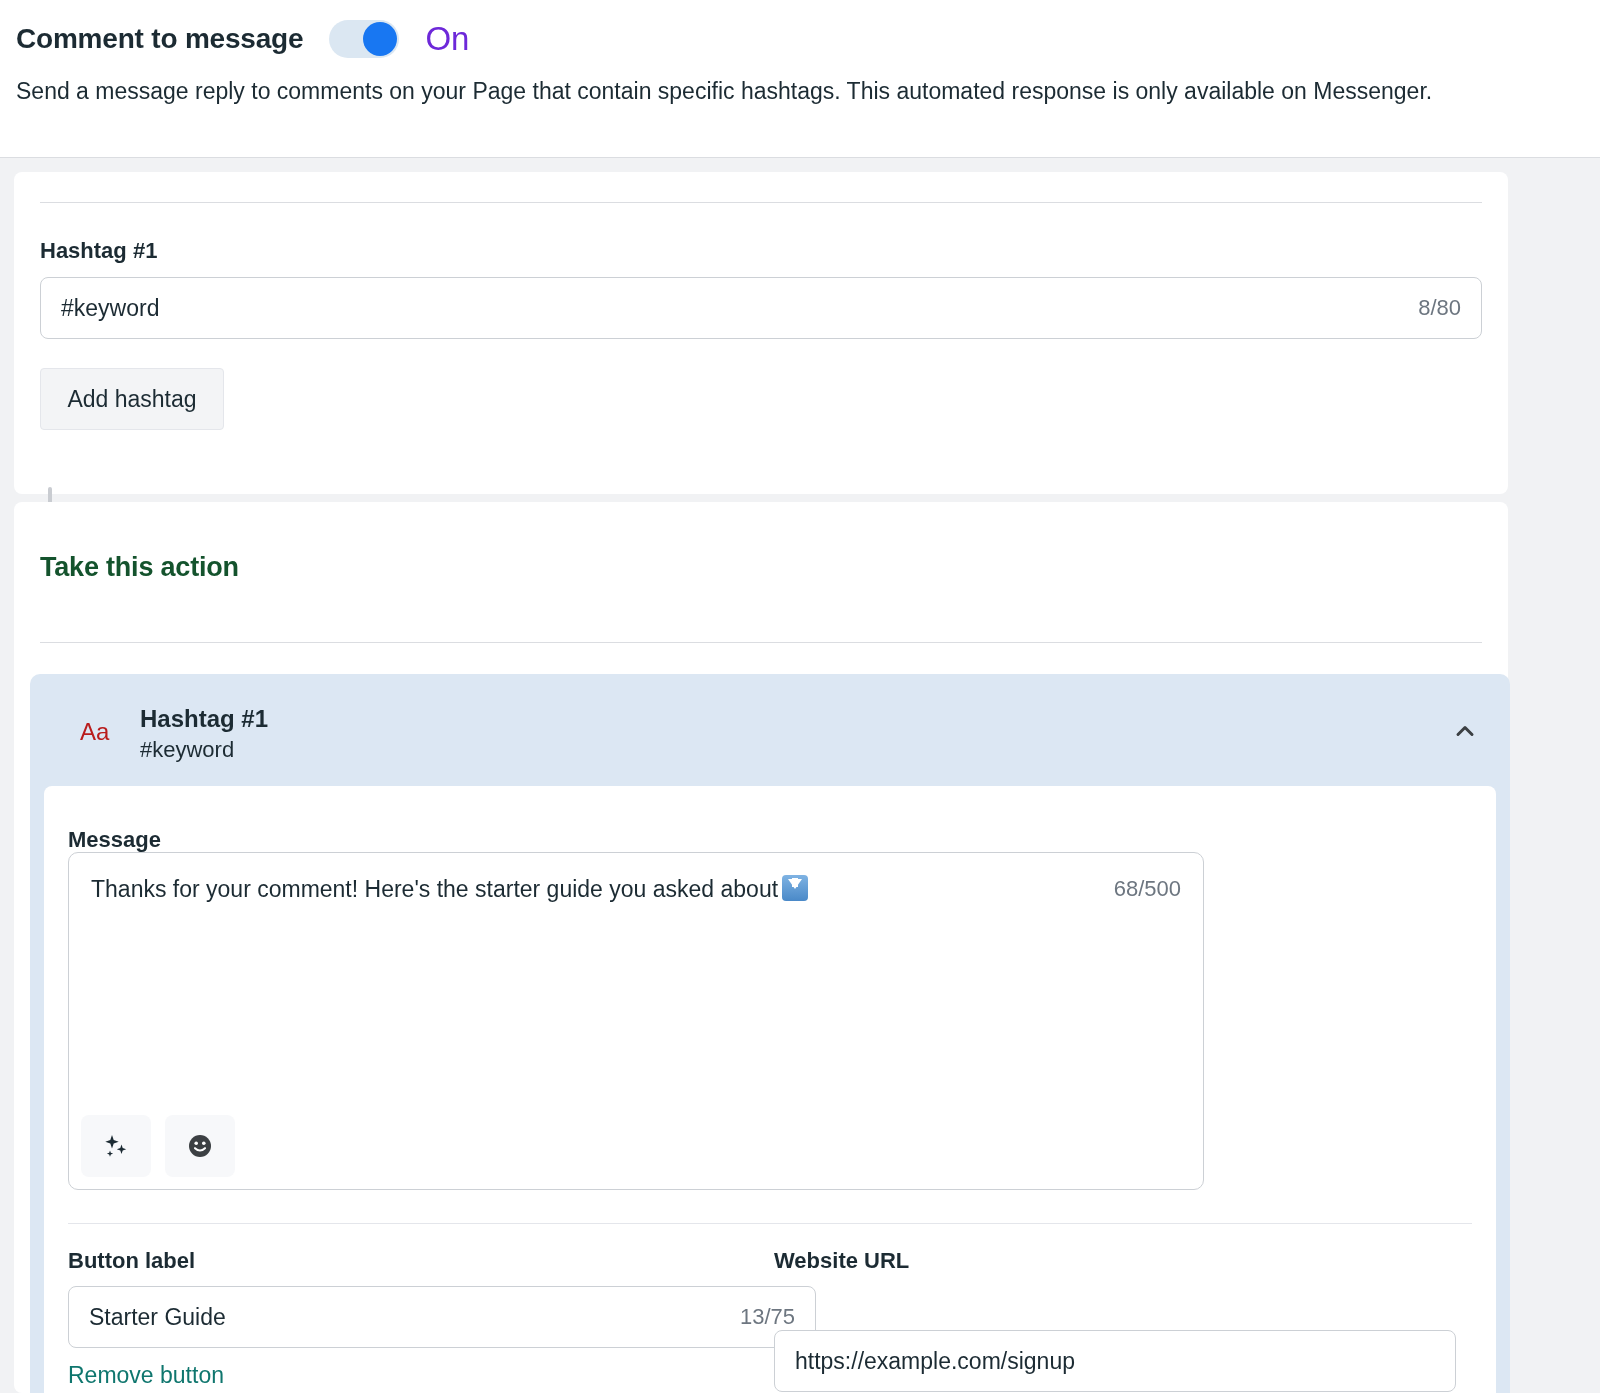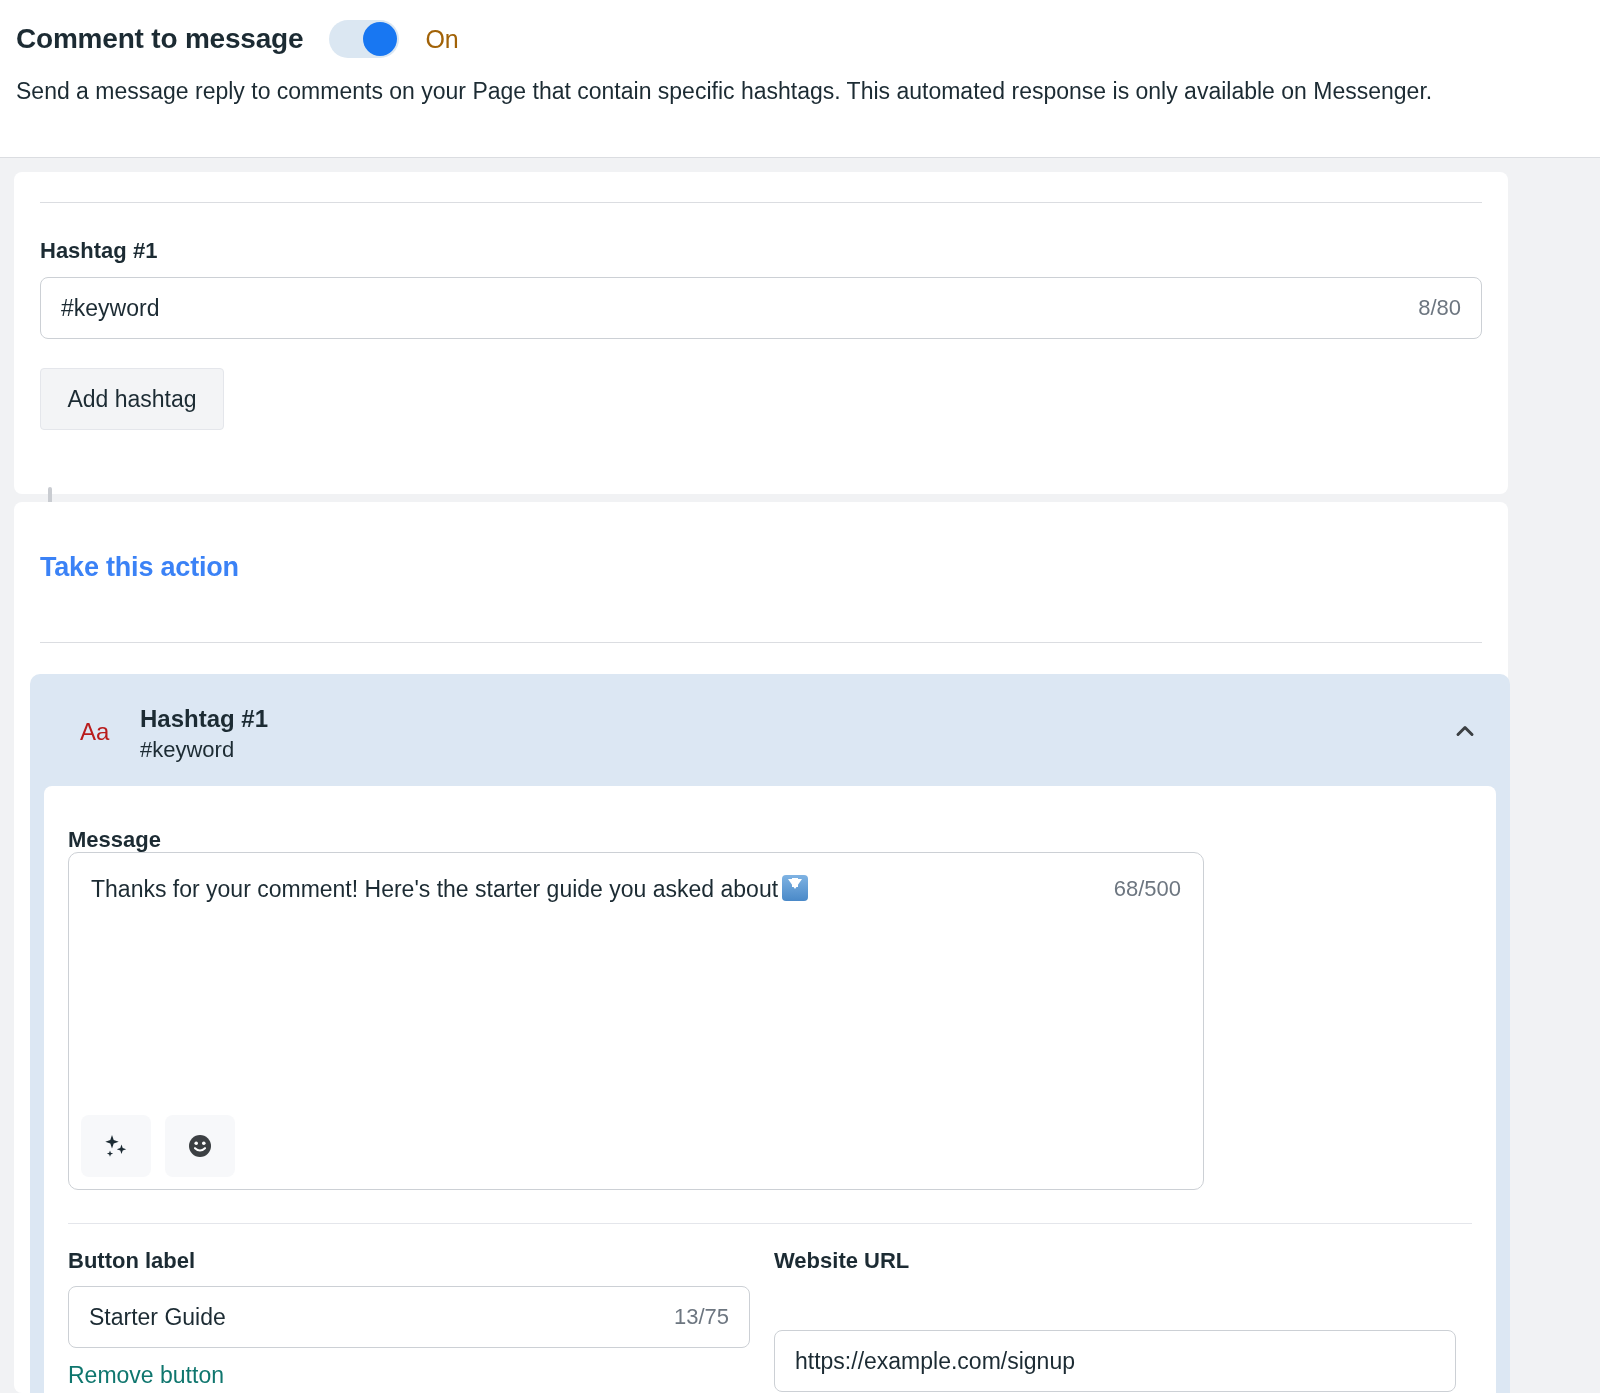--- a/index.html
+++ b/index.html
@@ -53,22 +53,22 @@
     cursor: pointer;
   }
   .toggle .knob {
     position: absolute;
     right: 2px; top: 2px;
     width: 34px; height: 34px;
     border-radius: 50%;
     background: #1877f2;
   }
   .toggle-state {
-    font-size: 25px;
-    color: #a16207;
+    font-size: 33px;
+    color: #6d28d9;
     line-height: 30px;
   }
   .header-desc {
     position: absolute;
     left: 16px; top: 74px;
     width: 1570px;
     font-size: 23px;
     line-height: 34px;
     color: #1c2b33;
     white-space: nowrap;
@@ -162,21 +162,21 @@
   #card-action {
     left: 14px; top: 502px;
     width: 1494px;
     height: 891px;
   }
   #action-title {
     position: absolute;
     left: 26px; top: 48px;
     font-size: 27px;
     font-weight: bold;
-    color: #3b82f6;
+    color: #14532d;
     line-height: 34px;
     letter-spacing: -0.2px;
   }
   #action-sub {
     position: absolute;
     left: 26px; top: 84px;
     font-size: 23px;
     color: #1c2b33;
     line-height: 32px;
   }
@@ -298,21 +298,21 @@
 
   #btnlabel-label {
     position: absolute;
     left: 24px; top: 461px;
     font-size: 22px;
     font-weight: bold;
     line-height: 28px;
   }
   #btnlabel-input {
     left: 24px; top: 500px;
-    width: 682px; height: 62px;
+    width: 748px; height: 62px;
   }
   #remove-button-link {
     position: absolute;
     left: 24px; top: 574px;
     font-size: 23px;
     color: #0f766e;
     line-height: 30px;
     cursor: pointer;
   }
   #url-label {

